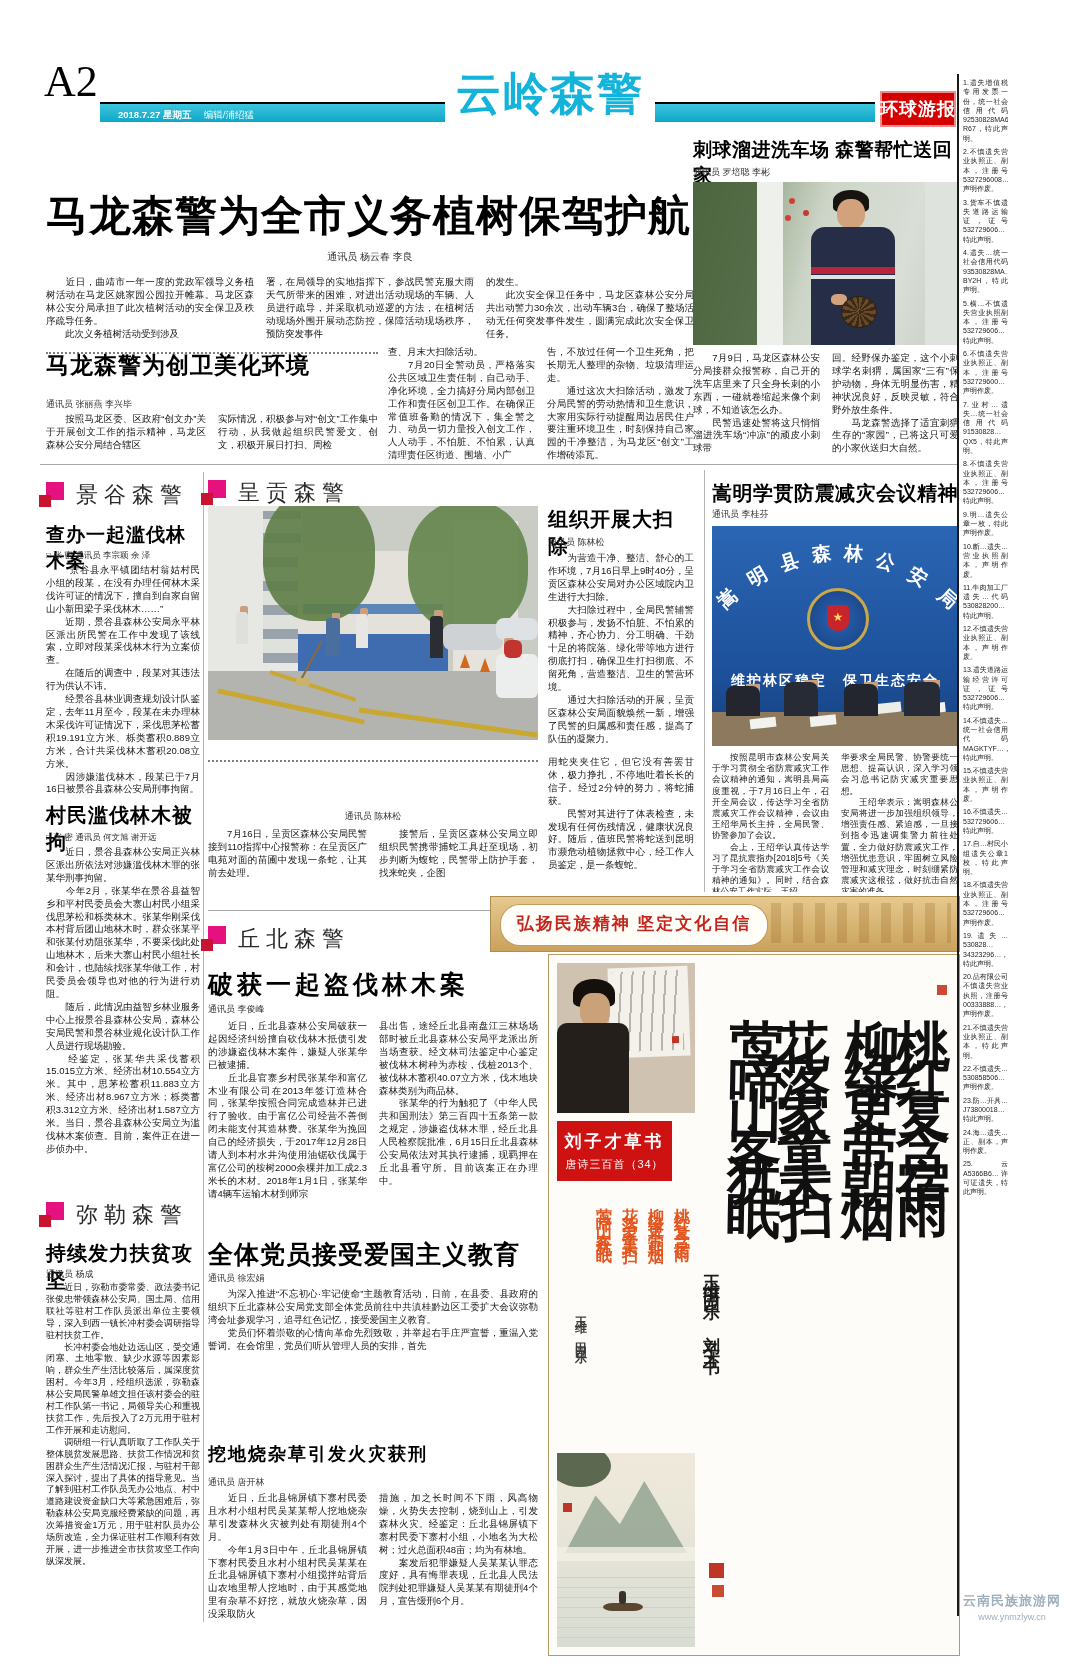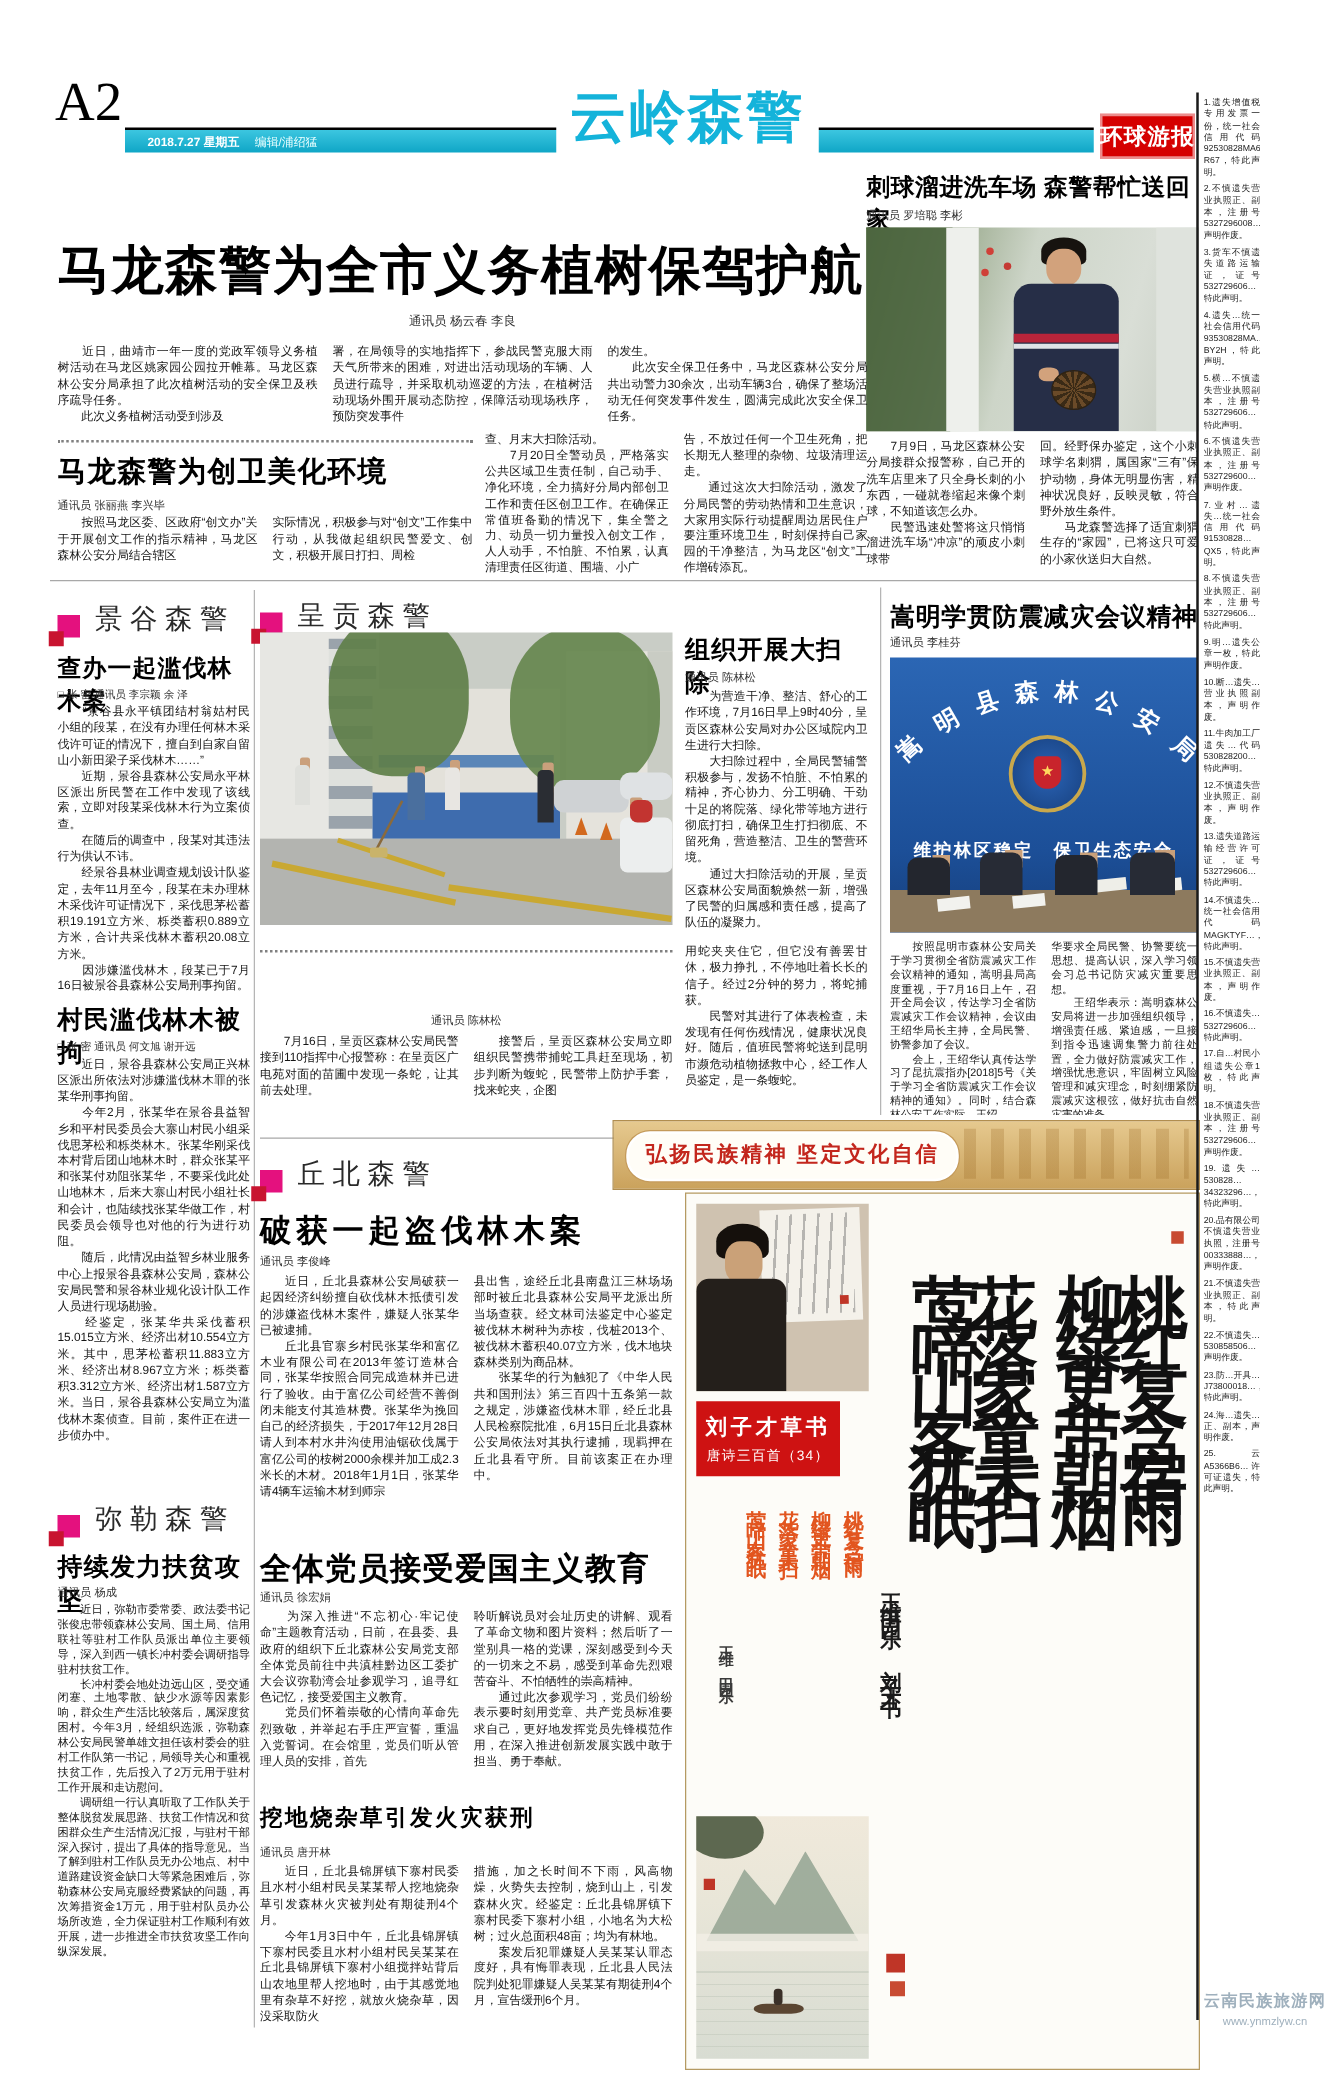--- a/index.html
+++ b/index.html
@@ -9,21 +9,21 @@
   .title{font-weight:800;color:#000;font-family:"Liberation Sans",sans-serif}
   .byline{font-size:9px;color:#333}
   .body,.col{font-size:9.5px;line-height:12.9px;color:#161616;text-align:justify;white-space:pre-line}
   .body{overflow:hidden}
   .cols{display:flex;gap:12px}
   .cols .col{flex:1;overflow:hidden}
   .ctr{text-align:center}
   .dot{border-top:2px dotted #808080}
   .hair{background:#a8a8a8;height:1px}
   .vline{background:#b5b5b5;width:1px}
-  .sec{display:flex;align-items:flex-end;gap:12px;color:#2a2a2a;font-size:22px;letter-spacing:6px}
+  .sec{display:flex;align-items:flex-start;gap:12px;color:#2a2a2a;font-size:22px;letter-spacing:6px}
   .sq{position:relative;width:18px;height:18px;background:#e4117e;margin-top:2px}
   .sq::after{content:"";position:absolute;left:-7px;bottom:-7px;width:12px;height:12px;background:#c81430}
   .cyanbar{background:linear-gradient(#3cc6e0,#0fa6c6);border-top:2px solid #000;height:18px}
   .arcch{position:absolute;color:#fff;font-size:19px;font-weight:700}
   .bigcal{writing-mode:vertical-rl;text-orientation:upright;font-family:"DejaVu Serif",serif;
           font-weight:700;color:#101010;overflow:hidden}
   .bigcal span{display:block;font-size:54px;line-height:56px;letter-spacing:34px;margin:0 1px;padding-top:14px}
   .bigcal span:nth-child(2){transform:rotate(1.5deg)}
   .bigcal span:nth-child(3){transform:rotate(-1.5deg)}
   .bigcal span:nth-child(4){transform:rotate(1deg)}
@@ -80,21 +80,21 @@
   <div class="abs title" style="left:46px;top:188px;width:648px;font-size:42px;letter-spacing:1px;white-space:nowrap">马龙森警为全市义务植树保驾护航</div>
   <div class="abs cols" style="left:46px;top:276px;width:648px;height:116px">
       <div class="col">　　近日，曲靖市一年一度的党政军领导义务植树活动在马龙区姚家园公园拉开帷幕。马龙区森林公安分局承担了此次植树活动的安全保卫及秩序疏导任务。
 　　此次义务植树活动受到涉及</div>
       <div class="col">署，在局领导的实地指挥下，参战民警克服大雨天气所带来的困难，对进出活动现场的车辆、人员进行疏导，并采取机动巡逻的方法，在植树活动现场外围开展动态防控，保障活动现场秩序，预防突发事件</div>
       <div class="col">的发生。
 　　此次安全保卫任务中，马龙区森林公安分局共出动警力30余次，出动车辆3台，确保了整场活动无任何突发事件发生，圆满完成此次安全保卫任务。</div>
     </div>
 
   <div class="abs dot" style="left:46px;top:352px;width:332px"></div>
-  <div class="abs title" style="left:46px;top:362px;width:332px;font-size:23px;letter-spacing:1px">马龙森警为创卫美化环境</div>
+  <div class="abs title" style="left:46px;top:350px;width:332px;font-size:23px;letter-spacing:1px">马龙森警为创卫美化环境</div>
   <div class="abs byline" style="left:46px;top:398px">通讯员 张丽燕 李兴毕</div>
   <div class="abs cols" style="left:46px;top:413px;width:332px;height:48px">
       <div class="col">　　按照马龙区委、区政府“创文办”关于开展创文工作的指示精神，马龙区森林公安分局结合辖区</div>
       <div class="col">实际情况，积极参与对“创文”工作集中行动，从我做起组织民警爱文、创文，积极开展日打扫、周检</div>
     </div>
   <div class="abs cols" style="left:388px;top:346px;width:306px;height:114px">
       <div class="col">查、月末大扫除活动。
 　　7月20日全警动员，严格落实公共区域卫生责任制，自己动手、净化环境，全力搞好分局内部创卫工作和责任区创卫工作。在确保正常值班备勤的情况下，集全警之力、动员一切力量投入创文工作，人人动手，不怕脏、不怕累，认真清理责任区街道、围墙、小广</div>
       <div class="col">告，不放过任何一个卫生死角，把长期无人整理的杂物、垃圾清理运走。
 　　通过这次大扫除活动，激发了分局民警的劳动热情和卫生意识，大家用实际行动提醒周边居民住户要注重环境卫生，时刻保持自己家园的干净整洁，为马龙区“创文”工作增砖添瓦。</div>
@@ -187,22 +187,20 @@
       <div class="col">　　近日，丘北县森林公安局破获一起因经济纠纷擅自砍伐林木抵债引发的涉嫌盗伐林木案件，嫌疑人张某华已被逮捕。
 　　丘北县官寨乡村民张某华和富亿木业有限公司在2013年签订造林合同，张某华按照合同完成造林并已进行了验收。由于富亿公司经营不善倒闭未能支付其造林费。张某华为挽回自己的经济损失，于2017年12月28日请人到本村水井沟使用油锯砍伐属于富亿公司的桉树2000余棵并加工成2.3米长的木材。2018年1月1日，张某华请4辆车运输木材到师宗</div>
       <div class="col">县出售，途经丘北县南盘江三林场场部时被丘北县森林公安局平龙派出所当场查获。经文林司法鉴定中心鉴定被伐林木树种为赤桉，伐桩2013个、被伐林木蓄积40.07立方米，伐木地块森林类别为商品林。
 　　张某华的行为触犯了《中华人民共和国刑法》第三百四十五条第一款之规定，涉嫌盗伐林木罪，经丘北县人民检察院批准，6月15日丘北县森林公安局依法对其执行逮捕，现羁押在丘北县看守所。目前该案正在办理中。</div>
     </div>
   <div class="abs title" style="left:208px;top:1238px;width:330px;font-size:25px;letter-spacing:1px">全体党员接受爱国主义教育</div>
   <div class="abs byline" style="left:208px;top:1272px">通讯员 徐宏娟</div>
   <div class="abs cols" style="left:208px;top:1288px;width:330px;height:142px">
       <div class="col">　　为深入推进“不忘初心·牢记使命”主题教育活动，日前，在县委、县政府的组织下丘北森林公安局党支部全体党员前往中共滇桂黔边区工委扩大会议弥勒湾会址参观学习，追寻红色记忆，接受爱国主义教育。
 　　党员们怀着崇敬的心情向革命先烈致敬，并举起右手庄严宣誓，重温入党誓词。在会馆里，党员们听从管理人员的安排，首先</div>
-      <div class="col">聆听解说员对会址历史的讲解、观看了革命文物和图片资料；然后听了一堂别具一格的党课，深刻感受到今天的一切来之不易，感受到革命先烈艰苦奋斗、不怕牺牲的崇高精神。
-　　通过此次参观学习，党员们纷纷表示要时刻用党章、共产党员标准要求自己，更好地发挥党员先锋模范作用，在深入推进创新发展实践中敢于担当、勇于奉献。</div>
     </div>
   <div class="abs title" style="left:208px;top:1442px;width:330px;font-size:18px;letter-spacing:2px">挖地烧杂草引发火灾获刑</div>
   <div class="abs byline" style="left:208px;top:1476px">通讯员 唐开林</div>
   <div class="abs cols" style="left:208px;top:1492px;width:330px;height:130px">
       <div class="col">　　近日，丘北县锦屏镇下寨村民委且水村小组村民吴某某帮人挖地烧杂草引发森林火灾被判处有期徒刑4个月。
 　　今年1月3日中午，丘北县锦屏镇下寨村民委且水村小组村民吴某某在丘北县锦屏镇下寨村小组搅拌站背后山农地里帮人挖地时，由于其感觉地里有杂草不好挖，就放火烧杂草，因没采取防火</div>
       <div class="col">措施，加之长时间不下雨，风高物燥，火势失去控制，烧到山上，引发森林火灾。经鉴定：丘北县锦屏镇下寨村民委下寨村小组，小地名为大松树；过火总面积48亩；均为有林地。
 　　案发后犯罪嫌疑人吴某某认罪态度好，具有悔罪表现，丘北县人民法院判处犯罪嫌疑人吴某某有期徒刑4个月，宣告缓刑6个月。</div>
     </div>
 

